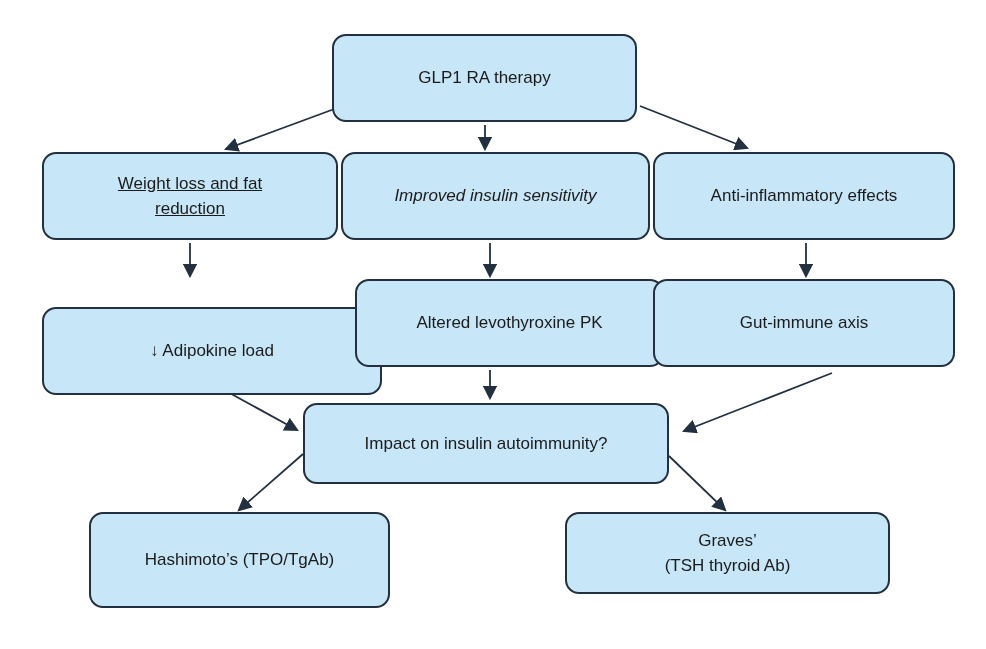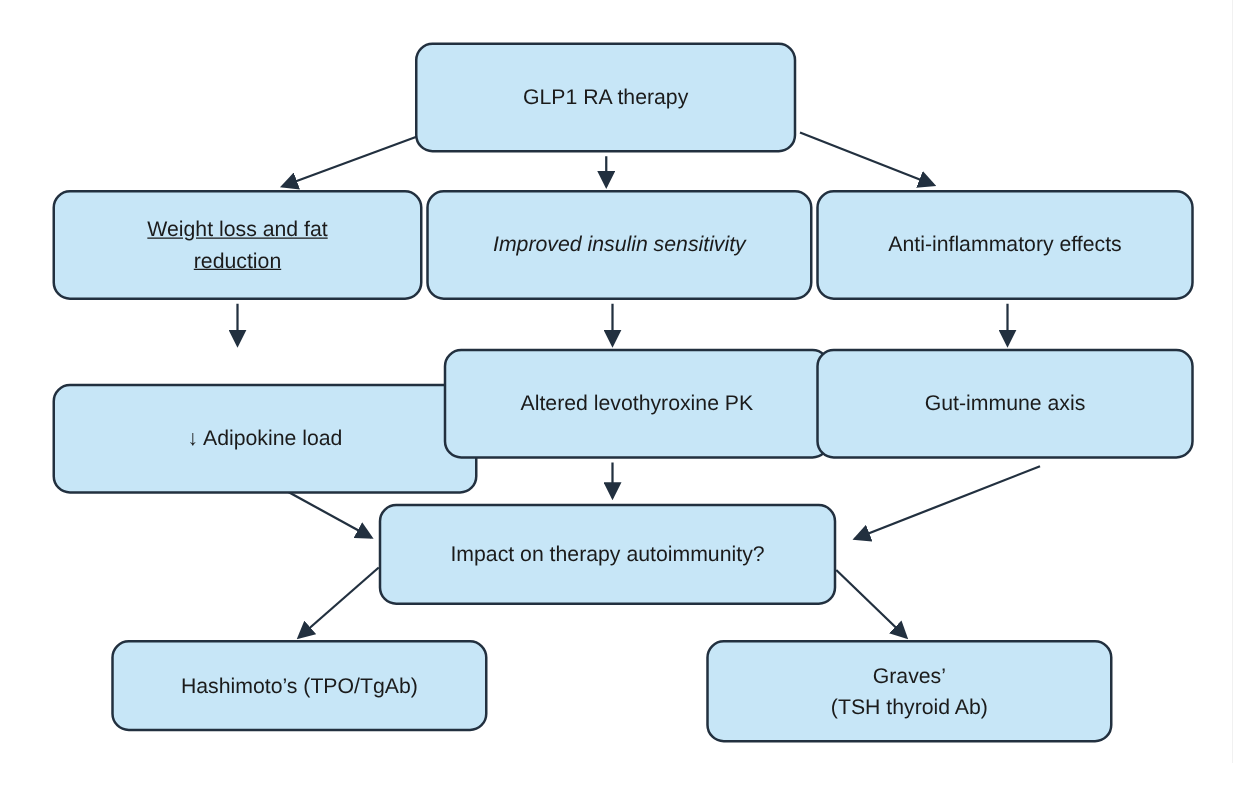--- a/index.html
+++ b/index.html
@@ -80,20 +80,20 @@
   <div class="node" style="left:341px; top:152px; width:309px; height:88px;font-style:italic;">Improved insulin sensitivity</div>
 
   <div class="node" style="left:653px; top:152px; width:302px; height:88px;">Anti-inflammatory effects</div>
 
   <div class="node" style="left:42px; top:279px; width:340px; height:88px;margin-top:28px;">↓ Adipokine load</div>
 
   <div class="node" style="left:341px; top:279px; width:309px; height:88px;margin-left:14px;">Altered levothyroxine PK</div>
 
   <div class="node" style="left:653px; top:279px; width:302px; height:88px;">Gut-immune axis</div>
 
-  <div class="node" style="left:303px; top:403px; width:366px; height:81px;">Impact on therapy autoimmunity?</div>
+  <div class="node" style="left:303px; top:403px; width:366px; height:81px;">Impact on insulin autoimmunity?</div>
 
-  <div class="node" style="left:89px; top:512px; width:301px; height:73px;">Hashimoto’s (TPO/TgAb)</div>
+  <div class="node" style="left:89px; top:512px; width:301px; height:96px;">Hashimoto’s (TPO/TgAb)</div>
 
   <div class="node" style="left:565px; top:512px; width:325px; height:82px;">Graves’
 (TSH thyroid Ab)</div>
 
 </div>
 
 </body></html>

